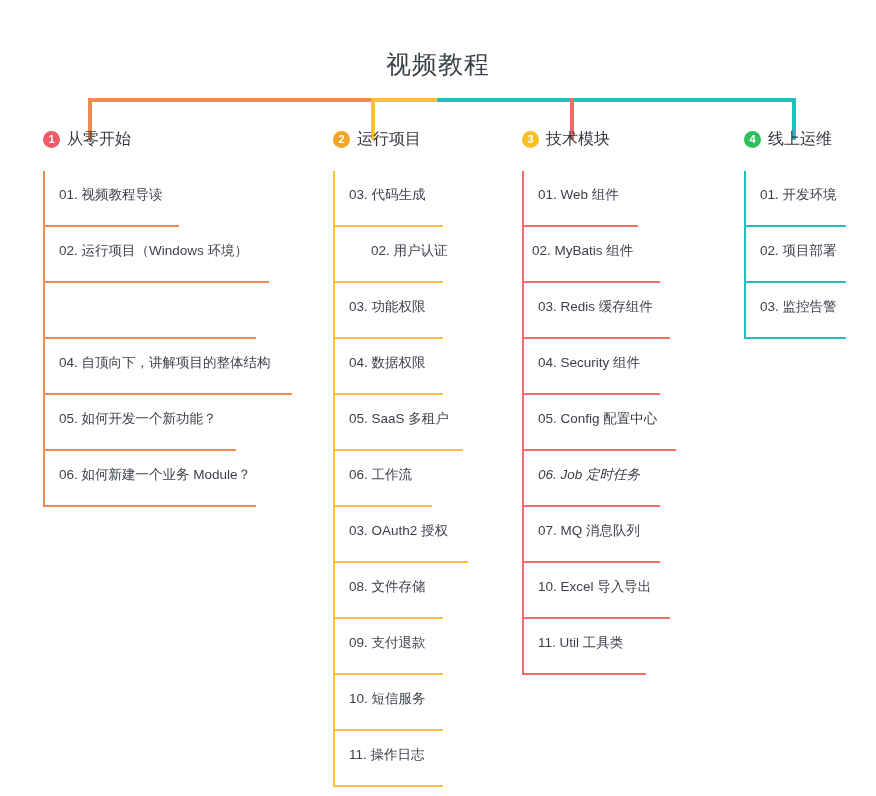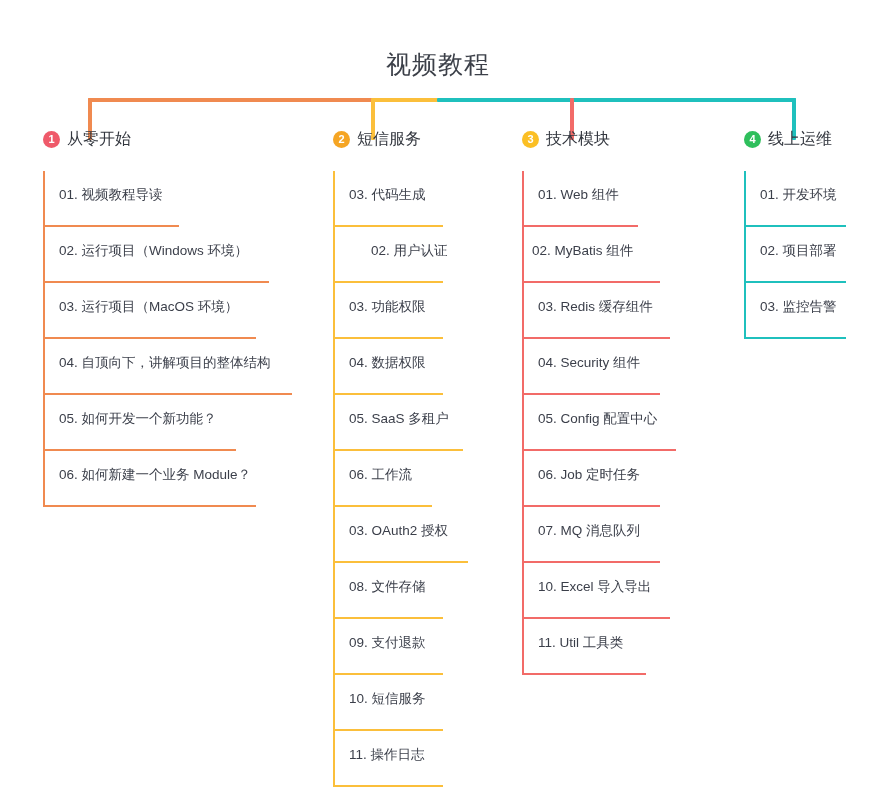--- a/index.html
+++ b/index.html
@@ -148,41 +148,40 @@
         <div class="items">
           <div class="item" style="border-left-color: rgb(240, 138, 80);">
             <span class="item-label">01. 视频教程导读</span>
             <div class="item-rule" style="width: 134px; background: rgb(240, 138, 80);"></div>
           </div>
           <div class="item" style="border-left-color: rgb(240, 138, 80);">
             <span class="item-label">02. 运行项目（Windows 环境）</span>
             <div class="item-rule" style="width: 224px; background: rgb(240, 138, 80);"></div>
           </div>
           <div class="item" style="border-left-color: rgb(240, 138, 80);">
-            <span class="item-label">03. 运行项目（MacOS 环境）</span>
             <div class="item-rule" style="width: 211px; background: rgb(240, 138, 80);"></div>
           </div>
           <div class="item" style="border-left-color: rgb(240, 138, 80);">
             <span class="item-label">04. 自顶向下，讲解项目的整体结构</span>
             <div class="item-rule" style="width: 247px; background: rgb(240, 138, 80);"></div>
           </div>
           <div class="item" style="border-left-color: rgb(240, 138, 80);">
             <span class="item-label">05. 如何开发一个新功能？</span>
             <div class="item-rule" style="width: 191px; background: rgb(240, 138, 80);"></div>
           </div>
           <div class="item" style="border-left-color: rgb(240, 138, 80);">
             <span class="item-label">06. 如何新建一个业务 Module？</span>
             <div class="item-rule" style="width: 211px; background: rgb(240, 138, 80);"></div>
           </div>
         </div>
       </div>
       <div class="col" style="left: 333px;">
         <div class="col-head">
           <span class="badge" style="background: rgb(245, 165, 36);">2</span>
-          <span class="col-title">短信服务</span>
+          <span class="col-title">运行项目</span>
         </div>
         <div class="items">
           <div class="item" style="border-left-color: rgb(251, 191, 59);">
             <span class="item-label">03. 代码生成</span>
             <div class="item-rule" style="width: 108px; background: rgb(251, 191, 59);"></div>
           </div>
           <div class="item" style="border-left-color: rgb(251, 191, 59); padding-left: 36px;">
             <span class="item-label">02. 用户认证</span>
             <div class="item-rule" style="width: 108px; background: rgb(251, 191, 59);"></div>
           </div>
@@ -243,21 +242,21 @@
             <div class="item-rule" style="width: 146px; background: rgb(242, 107, 104);"></div>
           </div>
           <div class="item" style="border-left-color: rgb(242, 107, 104);">
             <span class="item-label">04. Security 组件</span>
             <div class="item-rule" style="width: 136px; background: rgb(242, 107, 104);"></div>
           </div>
           <div class="item" style="border-left-color: rgb(242, 107, 104);">
             <span class="item-label">05. Config 配置中心</span>
             <div class="item-rule" style="width: 152px; background: rgb(242, 107, 104);"></div>
           </div>
-          <div class="item" style="border-left-color: rgb(242, 107, 104);">
+          <div class="item" style="border-left-color: rgb(242, 107, 104); font-style: italic;">
             <span class="item-label">06. Job 定时任务</span>
             <div class="item-rule" style="width: 136px; background: rgb(242, 107, 104);"></div>
           </div>
           <div class="item" style="border-left-color: rgb(242, 107, 104);">
             <span class="item-label">07. MQ 消息队列</span>
             <div class="item-rule" style="width: 136px; background: rgb(242, 107, 104);"></div>
           </div>
           <div class="item" style="border-left-color: rgb(242, 107, 104);">
             <span class="item-label">10. Excel 导入导出</span>
             <div class="item-rule" style="width: 146px; background: rgb(242, 107, 104);"></div>

